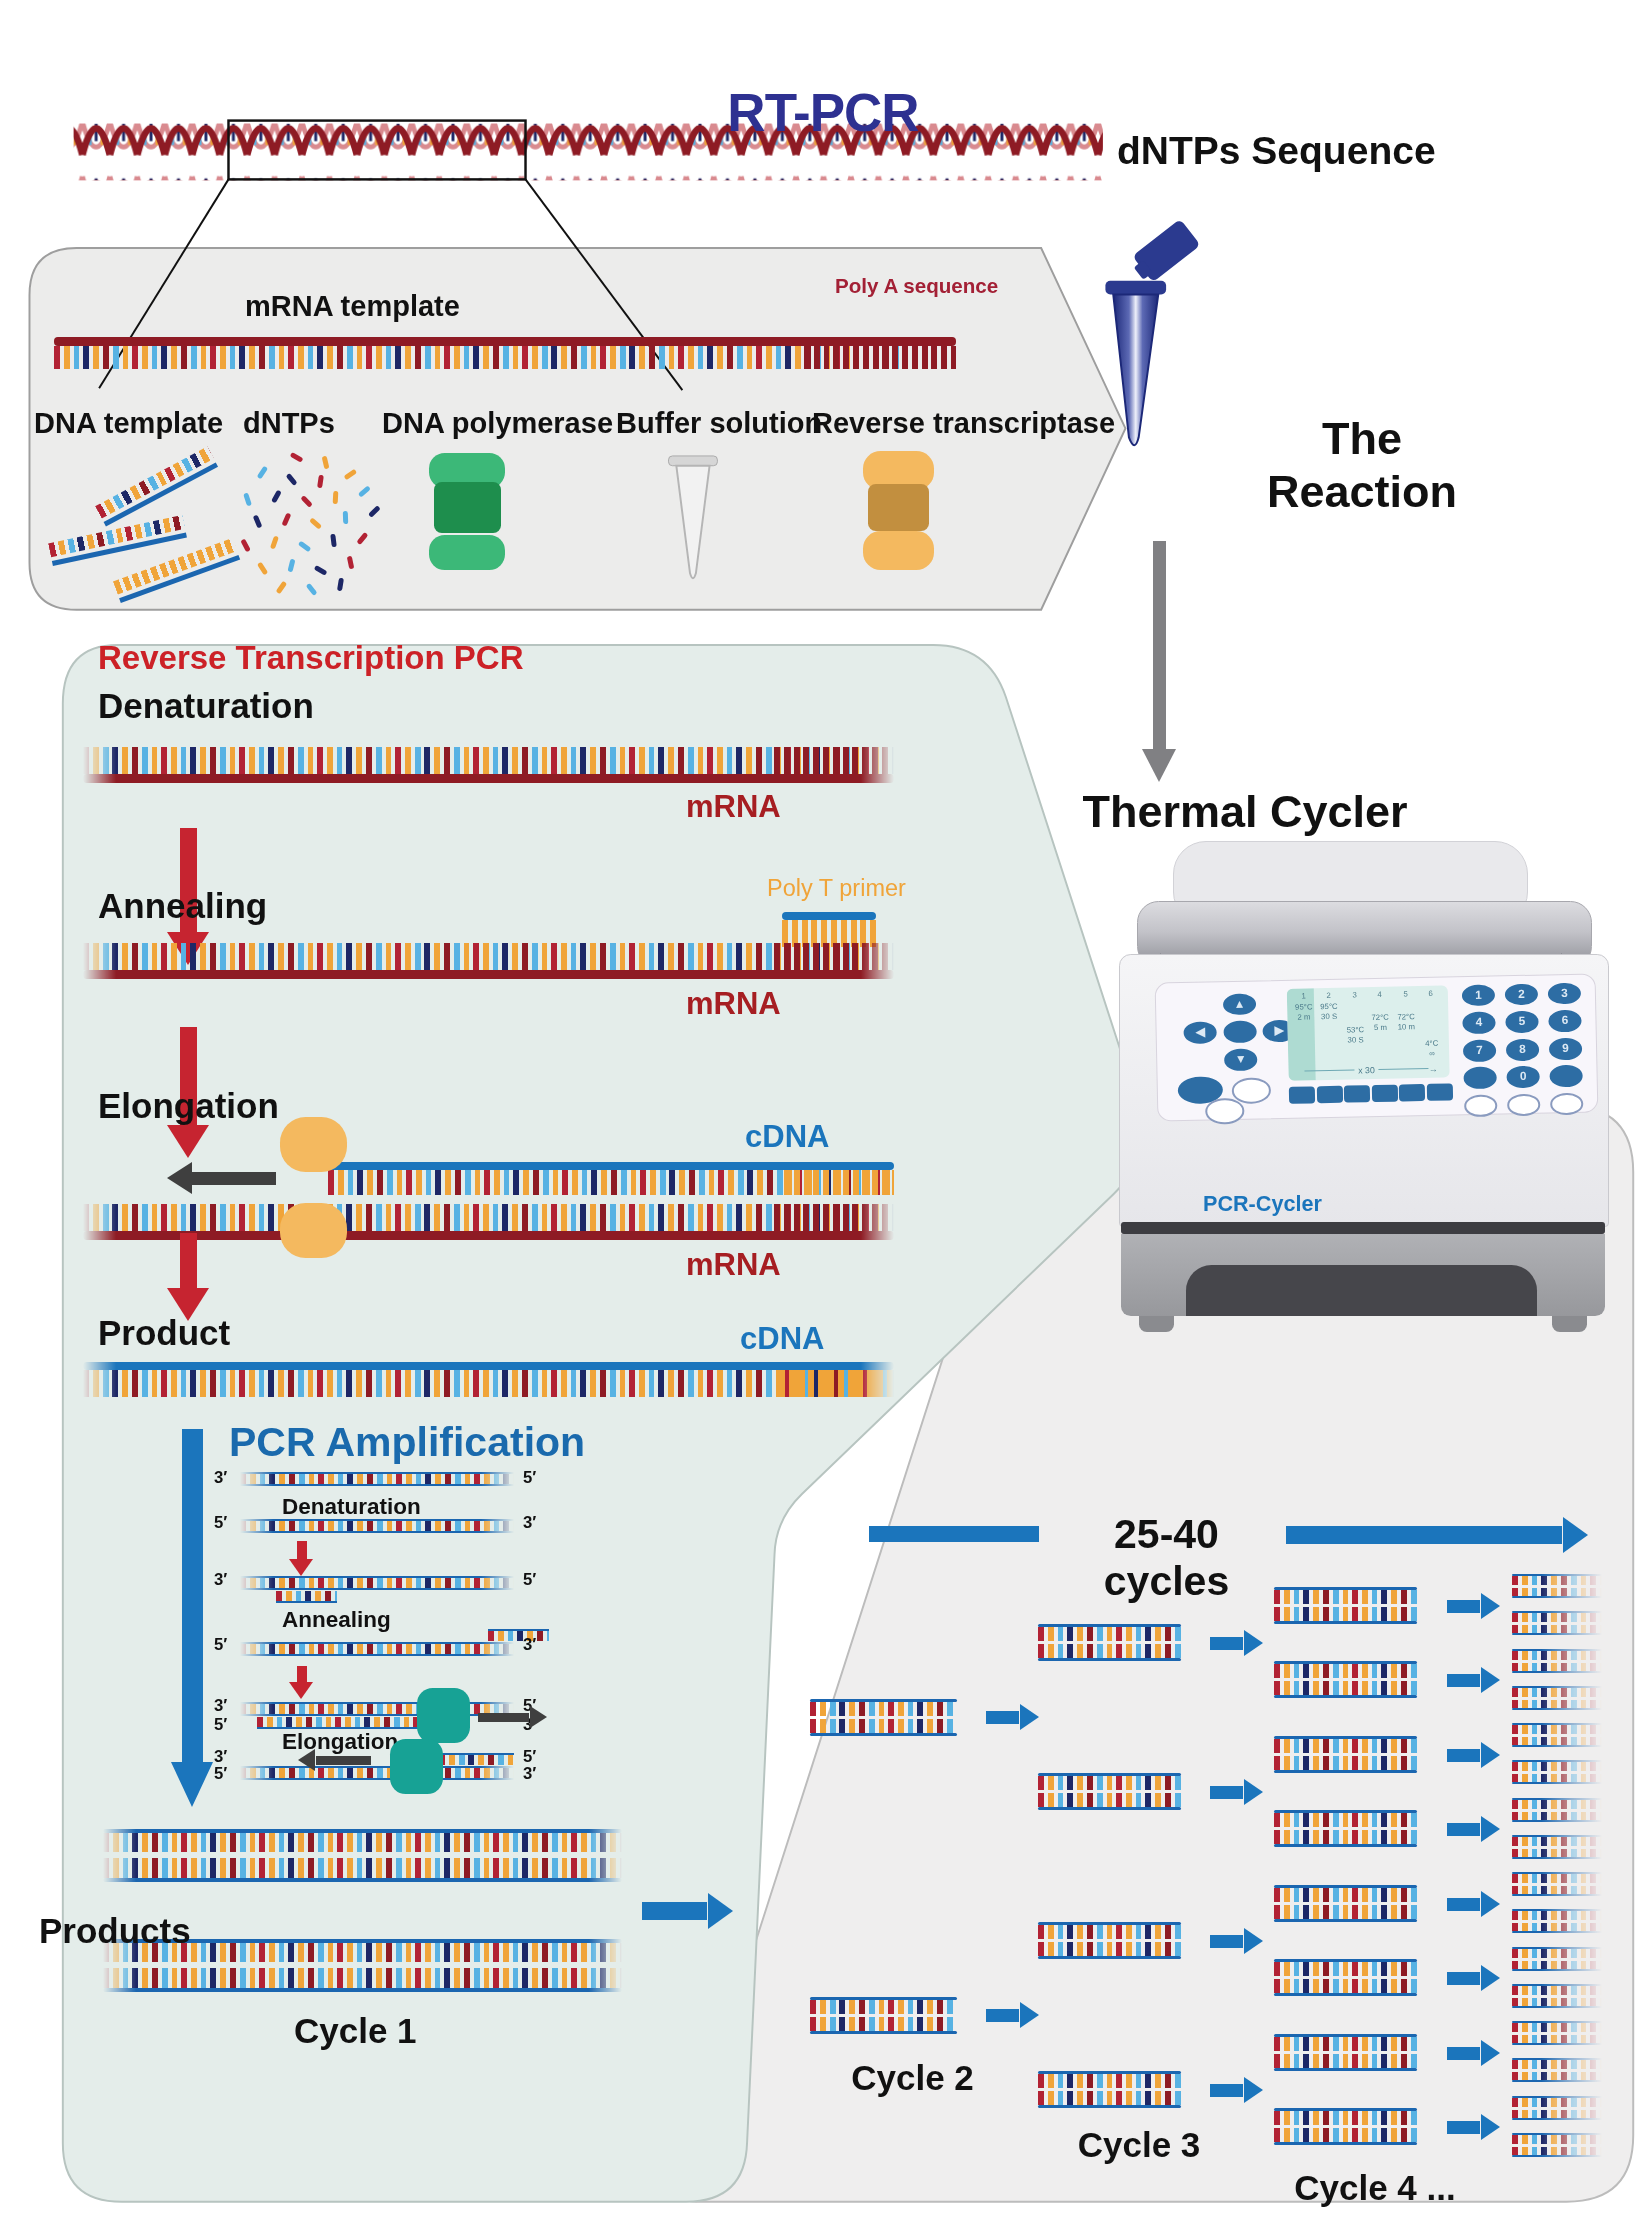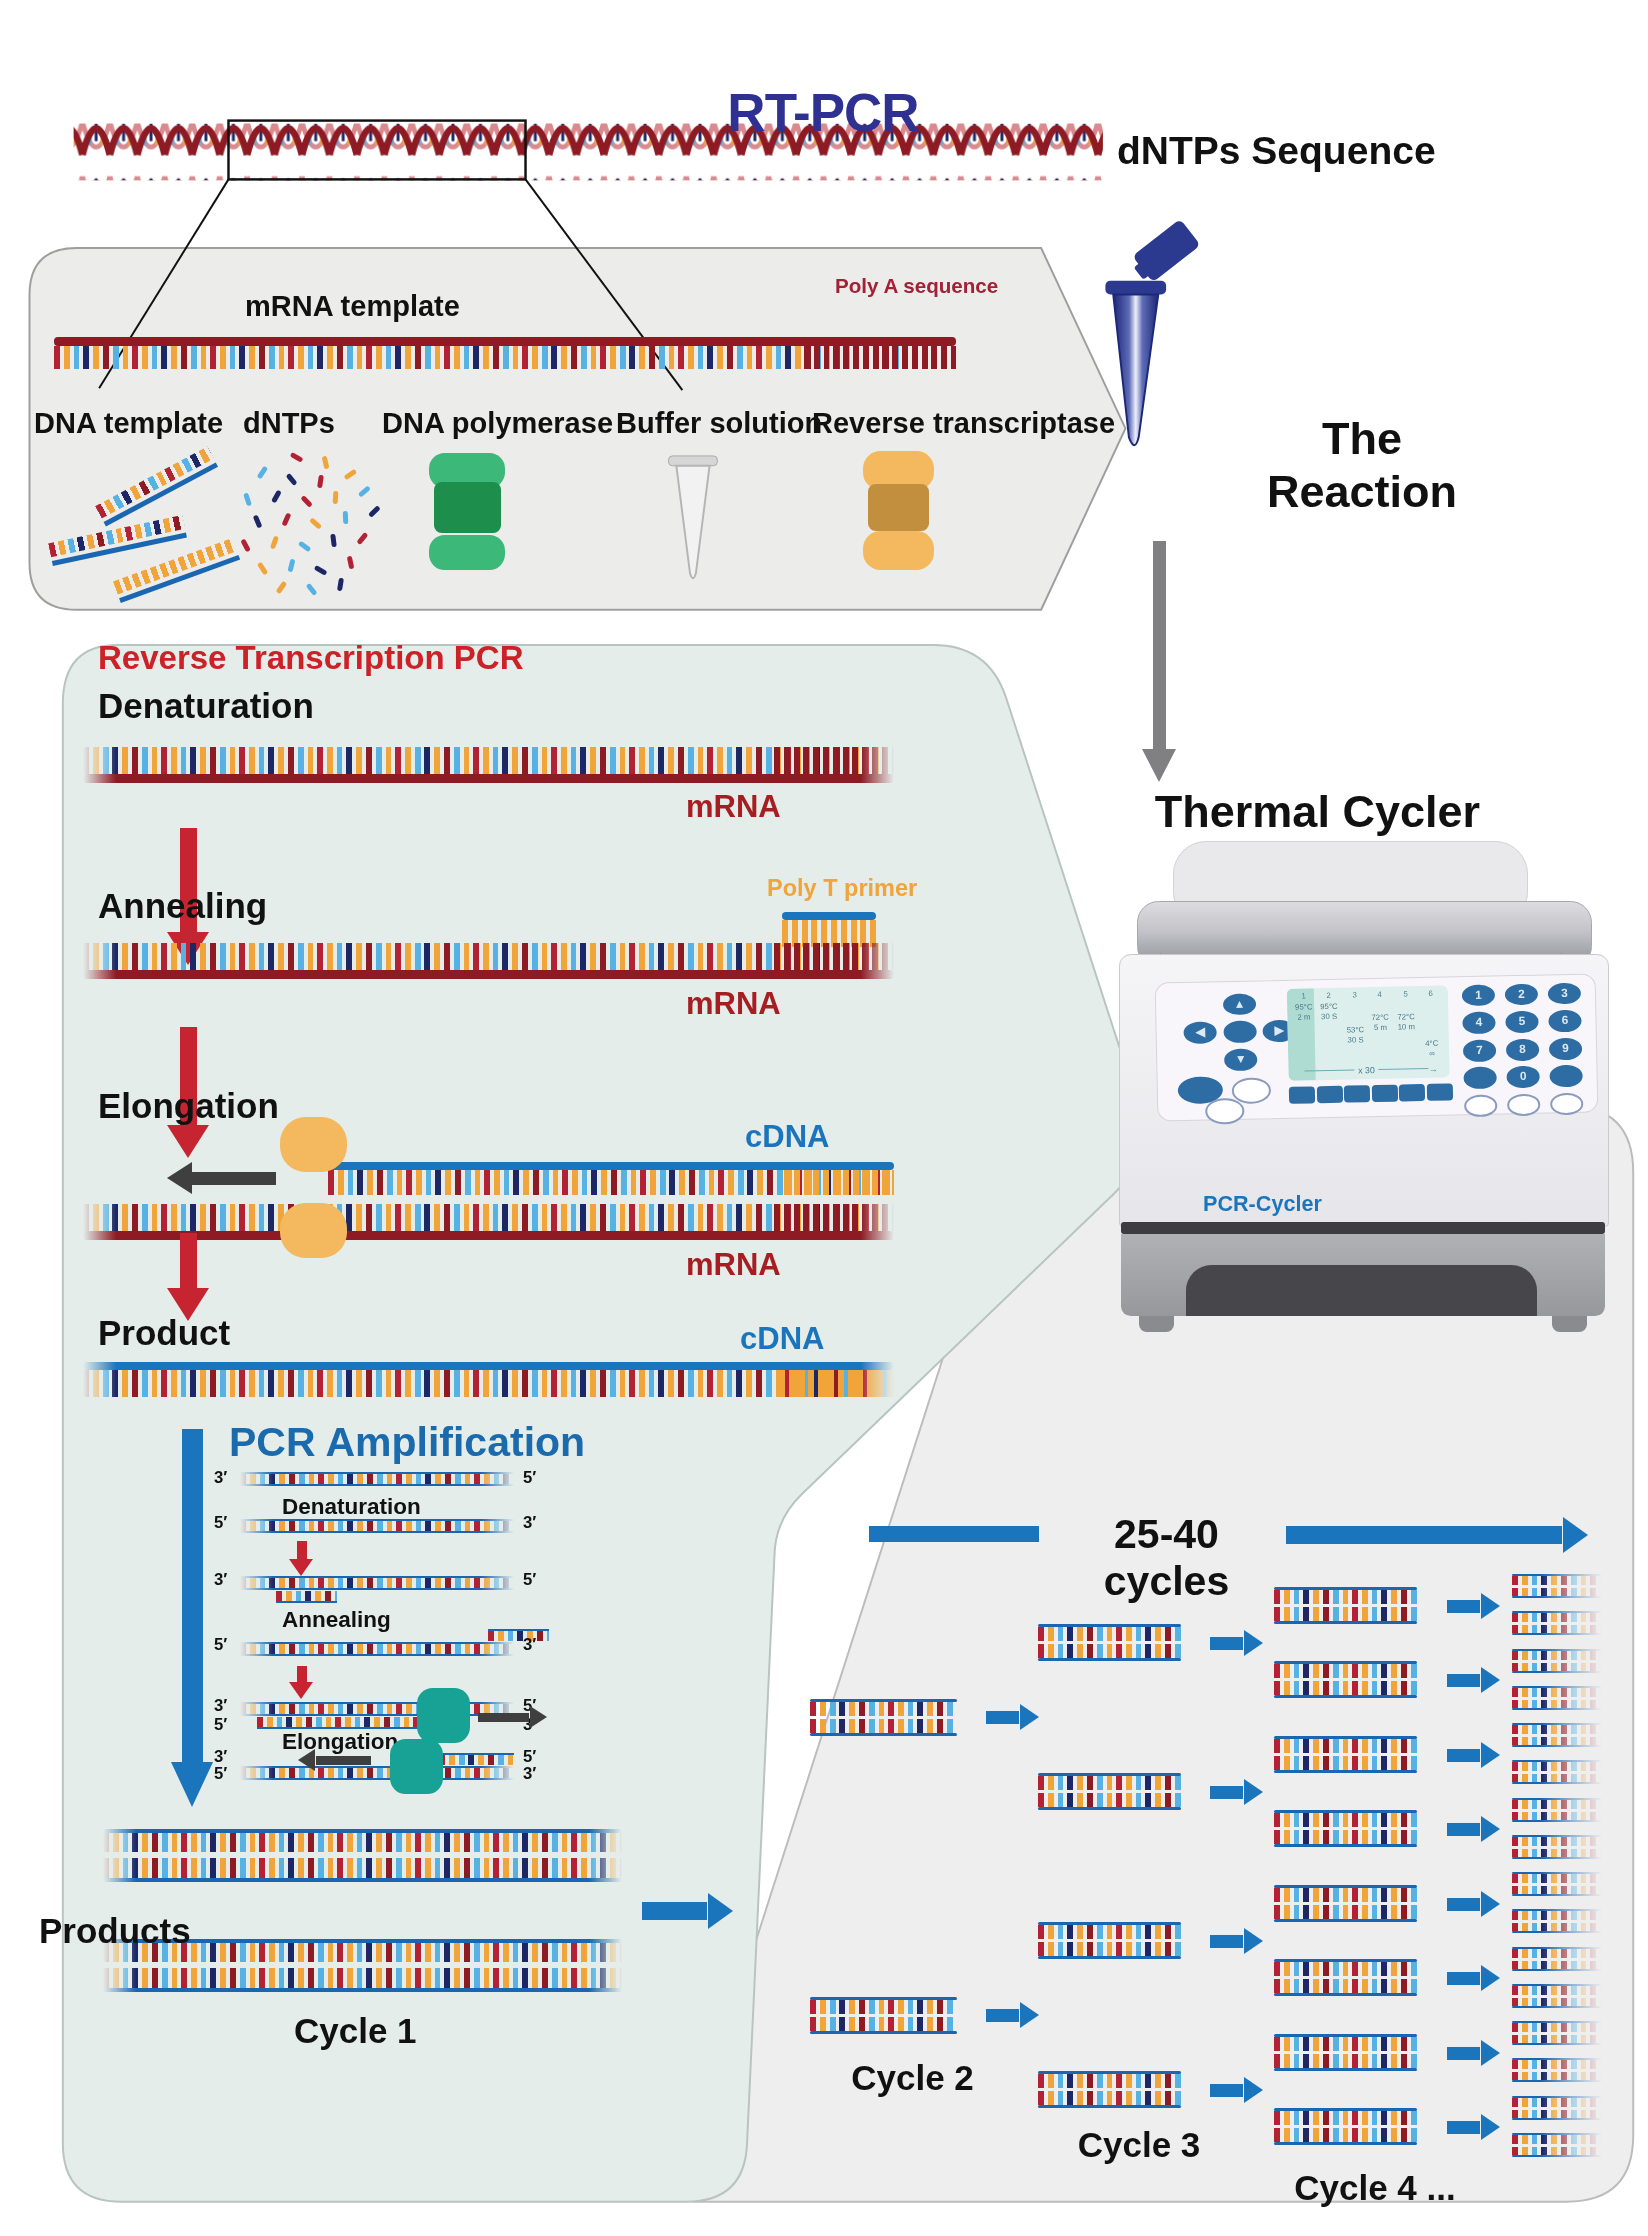--- a/index.html
+++ b/index.html
@@ -9,21 +9,21 @@
   svg{display:block}
 
   
   .t-title{font-weight:bold;color:#2e3191;font-size:53px;text-align:center;letter-spacing:-1px}
   .t-big{font-weight:bold;color:#111;font-size:43px}
   .t-head-red{font-weight:bold;color:#cc2127;font-size:33px}
   .t-step{font-weight:bold;color:#111;font-size:35px}
   .t-step-sm{font-weight:bold;color:#111;font-size:22.5px}
   .t-mrna{font-weight:bold;color:#a61e22;font-size:31px}
   .t-cdna{font-weight:bold;color:#1b75bc;font-size:31px}
-  .t-orange{font-weight:bold;color:#f0a439;font-size:23.5px}
+  .t-orange{font-weight:normal;color:#f0a439;font-size:23.5px}
   .t-darkred{font-weight:bold;color:#a32035;font-size:20.6px}
   .t-black-lab{font-weight:bold;color:#111;font-size:29px}
   .t-amp{font-weight:bold;color:#1a6aad;font-size:41px}
   .t-prime{font-weight:bold;color:#111;font-size:16.7px}
   .t-cycle{font-weight:bold;color:#111;font-size:35px}
   .t-brand{font-weight:bold;color:#1b75bc;font-size:21.6px}
 
   
   .tk-mix{background:repeating-linear-gradient(90deg,
     #b22234 0 5.9px,transparent 5.9px 9.8px,
@@ -250,21 +250,21 @@
     </svg>
   </div>
   <div class="abs t-big" style="left:1215px;top:412px;width:294px;text-align:center;font-size:45px;line-height:53px">
     <div>The</div>
       <div>Reaction</div>
   </div>
   <div class="abs vgray" style="left:1142px;top:541px">
     <div class="sh" style="height:208px"></div>
       <div class="hd"></div>
   </div>
-  <div class="abs t-big" style="left:1010px;top:786px;width:470px;text-align:right;font-size:45px">Thermal Cycler</div>
+  <div class="abs t-big" style="left:1010px;top:786px;width:470px;text-align:center;font-size:45px">Thermal Cycler</div>
 
   <div class="abs machine">
     <div class="abs m-lid"></div>
     <div class="abs m-bar"></div>
     <div class="abs m-smile"></div>
     <div class="abs m-body"></div>
     <div class="abs m-panel">
 
       <div class="pov" style="left:67px;top:11.8px">▲</div>
       <div class="pov" style="left:27.4px;top:39px">◀</div>

